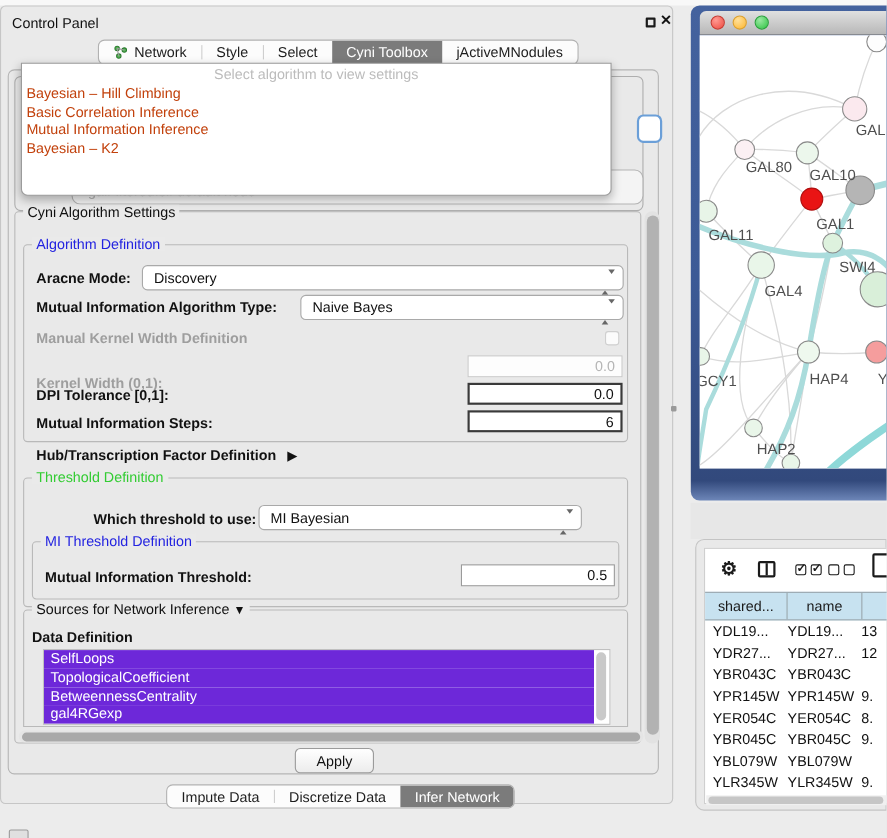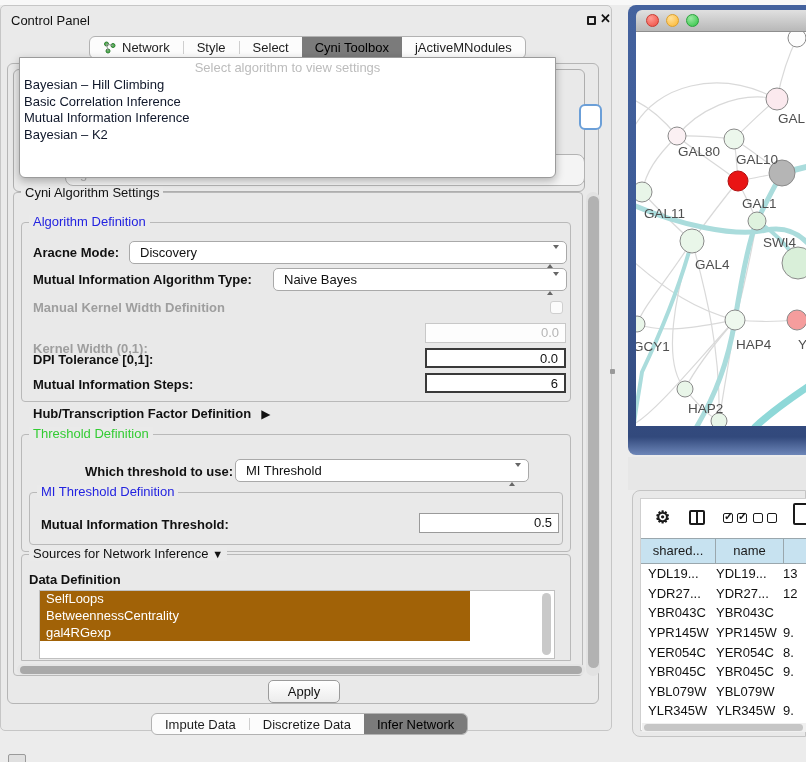--- a/index.html
+++ b/index.html
@@ -9,35 +9,35 @@
 .dis { color:#9e9e9e; }
 #top-strip { position:absolute; left:0; top:0; width:806px; height:5px; background:#f8f8f8; }
 
 
 #control-panel { position:absolute; left:0; top:5px; width:612px; height:726px; background:#eaeaea; border:1px solid #c6c6c6; border-radius:5px; }
 #cp-title { position:absolute; left:10px; top:7px; }
 #cp-float { position:absolute; left:586px; top:10px; width:9px; height:9px; border:2px solid #1a1a1a; border-radius:1px; background:transparent; }
 #cp-close { position:absolute; left:599px; top:5px; font-weight:bold; font-size:13px; }
 #cp-tabbar { position:absolute; left:88px; top:30px; height:23px; display:flex; align-items:stretch; background:#fcfcfc; border:1px solid #b2b2b2; border-radius:6px; overflow:hidden; }
 .cp-tab { display:flex; align-items:center; padding:0 13px; color:#1d1d1d; }
-.cp-tab.sel { background:#7b7b7b; color:#000000;text-align:center; }
+.cp-tab.sel { background:#7b7b7b; color:#ffffff;text-align:center; }
 .tabsep { width:1px; background:#cfcfcf; margin:4px 0; }
 #net-tab-icon { margin-right:6px; display:inline-flex; }
 
 #cp-content { position:absolute; left:6px; top:57px; width:592px; height:641px; border:1px solid #b5b5b5; border-radius:6px; background:#e9e9e9; }
 
 
 #hidden-panel { position:absolute; left:12px; top:63px; width:572px; height:123px; border:1px solid #aeaeae; border-radius:6px; z-index:3; }
 #hidden-combo { position:absolute; left:64px; top:148px; width:520px; height:32px; border:1px solid #b3b3b3; border-radius:8px; background:#f4f4f4; z-index:4; color:#b3b3b3; display:flex; align-items:flex-end; padding:0 0 4px 14px; overflow:hidden; }
 #blue-frag { position:absolute; left:578px; top:98px; width:23px; height:26px; border:2px solid #6b9fd8; border-radius:6px; background:#fff; z-index:4; }
 
 
 #algo-popup { position:absolute; left:18px; top:51px; width:537px; height:121px; background:#fff; border:1px solid #9b9b9b; border-radius:0 0 6px 6px; box-shadow:0 3px 9px rgba(0,0,0,.28); z-index:20; padding-top:1px; }
 #algo-prompt { text-align:center; color:#bcbcbc; height:18px; line-height:18px; }
-.algo-item { height:16.5px; line-height:16.5px; padding-left:4px; color:#0f172a; }
+.algo-item { height:16.5px; line-height:16.5px; padding-left:4px; color:#c2410c; }
 
 
 .grp { position:absolute; border:1px solid #b9b9b9; border-radius:4px; }
 .grp-title { position:absolute; background:#eaeaea; padding:0 4px; line-height:13px; z-index:5; white-space:nowrap; }
 #settings-group { left:12px; top:186px; width:570px; height:484px; }
 #settings-title { left:20px; top:180px; }
 #v-scroll { position:absolute; left:585px; top:186px; width:14px; height:484px; background:#e2e2e2; border-radius:7px; }
 #v-thumb { position:absolute; left:1.5px; top:4px; width:11px; height:472px; background:#b2b2b2; border-radius:6px; }
 
 #algdef-group { left:20px; top:216px; width:550px; height:180px; }
@@ -64,21 +64,21 @@
 #lbl-which { left:84px; top:458px; } #cmb-which { left:234px; top:453px; width:294px; }
 #mi-group { left:28px; top:486px; width:534px; height:53px; }
 #mi-title { left:36px; top:479px; color:#2323e0; }
 #lbl-mithr { left:40px; top:511px; } #fld-mithr { left:418px; top:507px; width:140px; border:1px solid #9a9a9a; }
 
 #sources-group { left:20px; top:548px; width:550px; height:107px; border-radius:4px 4px 0 0; }
 #sources-title { left:28px; top:541px; }
 #src-arrow { font-size:11px; }
 #lbl-dataattr { left:28px; top:566px; }
 #attr-list { position:absolute; left:38px; top:584px; width:516px; height:69px; background:#fff; border:1px solid #c0c0c0; overflow:hidden; }
-.attr-item { height:16.8px; line-height:16.8px; padding-left:6px; background:#a16207; color:#fff; width:430px; }
+.attr-item { height:16.8px; line-height:16.8px; padding-left:6px; background:#6d28d9; color:#fff; width:500px; }
 #list-vscroll { position:absolute; right:2px; top:1px; width:11px; height:65px; background:#fff; }
 #list-vthumb { position:absolute; left:1px; top:1px; width:9px; height:62px; background:#c9c9c9; border-radius:5px; }
 #h-scroll { position:absolute; left:16px; top:658px; width:568px; height:11px; background:#e5e5e5; border-radius:6px; }
 #h-thumb { position:absolute; left:3px; top:1.5px; width:562px; height:8px; background:#a9a9a9; border-radius:5px; }
 
 #apply-btn { position:absolute; left:267px; top:674px; width:72px; height:23px; background:linear-gradient(#ffffff,#ececec); border:1px solid #9b9b9b; border-radius:5px; text-align:center; line-height:21px; }
 #bottom-tabbar { position:absolute; left:150px; top:707px; height:22px; display:flex; align-items:stretch; background:#fcfcfc; border:1px solid #b2b2b2; border-radius:6px; overflow:hidden; }
 #mini-btn { position:absolute; left:8px; top:754px; width:18px; height:14px; border:1px solid #9a9a9a; border-radius:2px; background:#e0e0e0; }
 
 
@@ -206,37 +206,38 @@
 
   <div id="hub-row">
     <span class="bold">Hub/Transcription Factor Definition</span><span id="hub-arrow">▶</span>
   </div>
 
   <div class="grp" id="threshold-group"></div>
   <span class="grp-title" id="threshold-title">Threshold Definition</span>
 
   <span class="lbl bold" id="lbl-which">Which threshold to use:</span>
   <div class="combo" id="cmb-which">
-    <span>MI Threshold</span>
+    <span>MI Bayesian</span>
     <span class="stepper"><span class="tri-up"></span><span class="tri-down"></span></span>
   </div>
 
   <div class="grp" id="mi-group"></div>
   <span class="grp-title" id="mi-title">MI Threshold Definition</span>
   <span class="lbl bold" id="lbl-mithr">Mutual Information Threshold:</span>
   <div class="field" id="fld-mithr">0.5</div>
 
   <div class="grp" id="sources-group"></div>
   <span class="grp-title" id="sources-title">
     <span>Sources for Network Inference</span> <span id="src-arrow">▼</span>
   </span>
   <span class="lbl bold" id="lbl-dataattr">Data Definition</span>
 
   <div id="attr-list">
     <div class="attr-item">SelfLoops</div>
+    <div class="attr-item">TopologicalCoefficient</div>
     <div class="attr-item">BetweennessCentrality</div>
     <div class="attr-item">gal4RGexp</div>
     <div id="list-vscroll">
         <div id="list-vthumb"></div>
       </div>
   </div>
 
   <div id="h-scroll">
       <div id="h-thumb"></div>
     </div>

